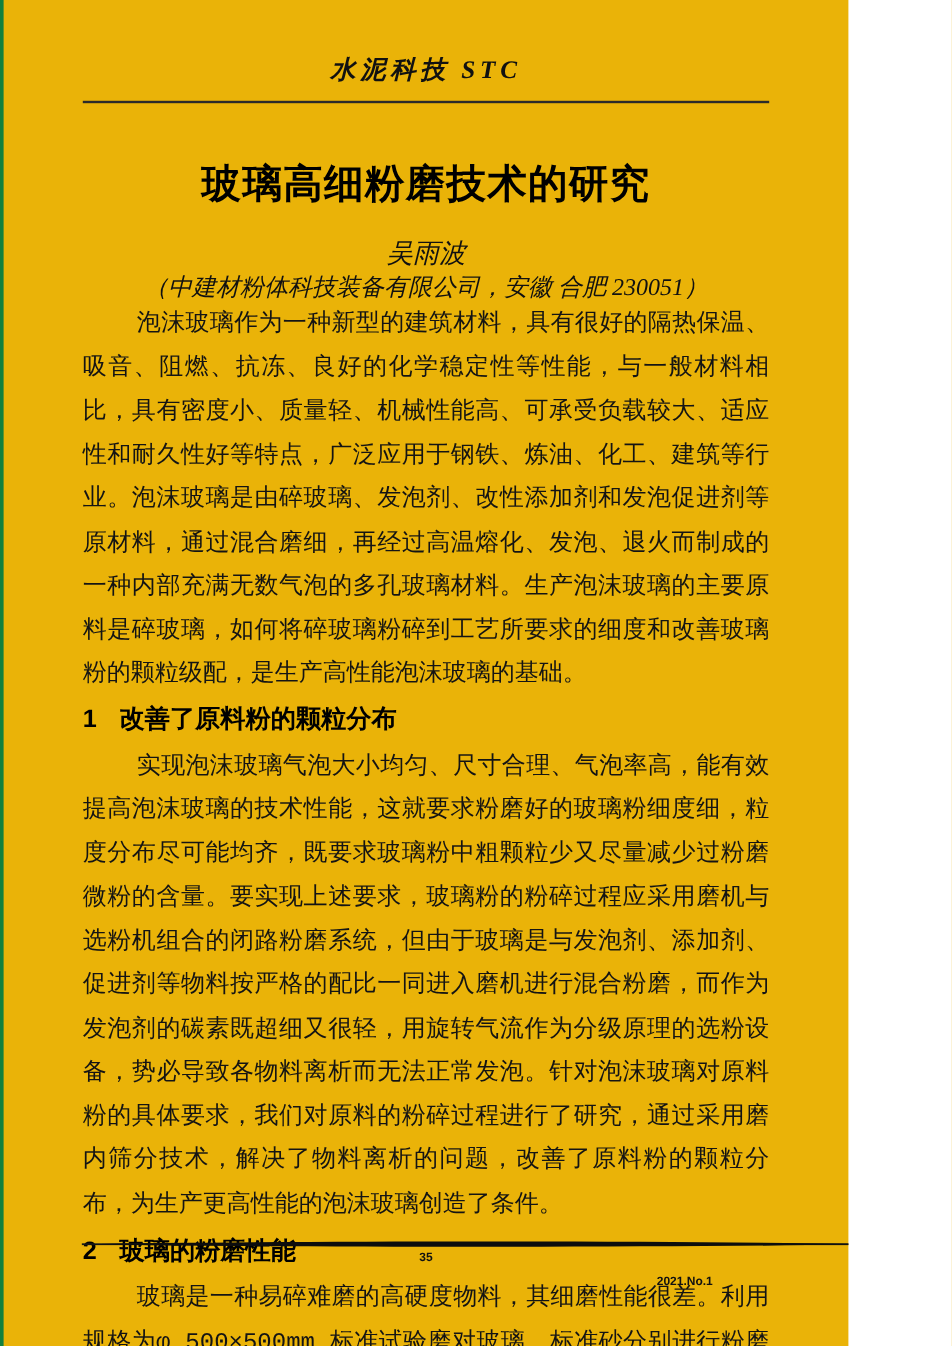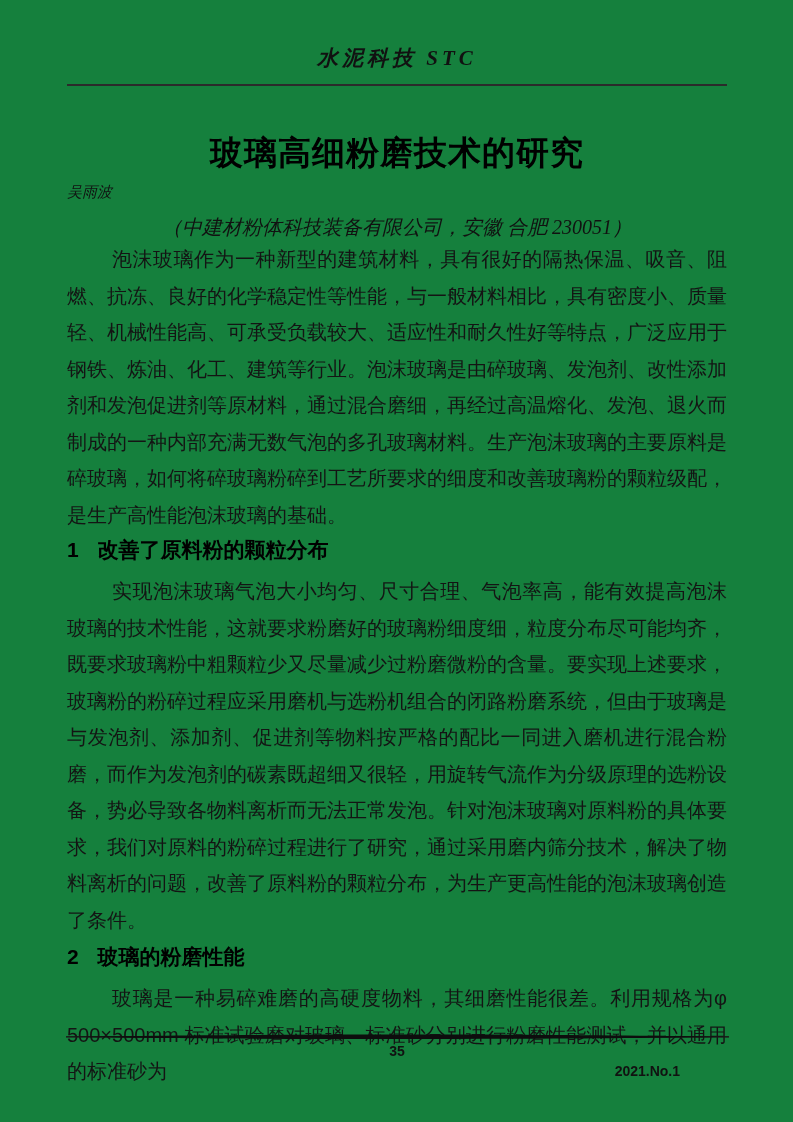--- a/index.html
+++ b/index.html
@@ -1,22 +1,22 @@
 <!DOCTYPE html>
 <html><head>
 <meta charset="utf-8">
 <style>
   html, body { margin: 0; padding: 0; background: #ffffff; }
   .page {
     position: relative;
-    width: 793px;
+    width: 707px;
     height: 1122px;
-    background: #15803d;
+    background: #eab308;
     box-sizing: border-box;
-    border-left: 1px solid #15803d;
+    border-left: 3px solid #15803d;
     overflow: hidden;
     color: #141414;
     font-family: "Liberation Serif", serif;
   }
   .content { padding: 0 66px; }
 
   .journal-title {
     margin-top: 44px;
     text-align: center;
     font-family: "Liberation Serif", serif;
@@ -35,28 +35,29 @@
   .article-title {
     margin: 45px 0 0 0;
     text-align: center;
     font-family: Liberation Mono, monospace;
     font-weight: bold;
     font-size: 33px;
     letter-spacing: 1px;
     color: #000;
   }
   .author {
-    margin-top: 7px;
+    margin-top: 20px;
+    text-align: center;
     font-family: "Liberation Serif", serif;
     font-style: italic;
-    font-size: 15px;
+    font-size: 22px;
     color: #111;
   }
   .affiliation {
-    margin-top: 12px;
+    margin-top: 0;
     text-align: center;
     font-family: "Liberation Serif", serif;
     font-style: italic;
     font-size: 20px;
     color: #111;
   }
 
   .section-heading {
     font-family: "Liberation Sans", sans-serif;
     font-weight: bold;
@@ -64,21 +65,21 @@
     color: #000;
     margin: 0 0 9px 0;
   }
   .section-heading .sec-num { margin-right: 0.9em; }
   .h2-a { margin-top: 15px; }
   .h2-b { margin-top: 3px; }
   .h2-c { margin-top: 5px; }
 
   .body-par {
     margin: 0;
-    font-family: Liberation Sans, sans-serif;
+    font-family: Liberation Mono, monospace;
     font-size: 20px;
     line-height: 36.5px;
     text-align: justify;
     text-indent: 45px;
     color: #141414;
   }
 
   .footer-rule {
     position: absolute;
     left: 65px;
@@ -87,21 +88,21 @@
     height: 8px;
   }
   .footer-rule svg { display: block; }
   .footer-row {
     position: absolute;
     left: 65px;
     right: 65px;
     top: 1043px;
     height: 18px;
     font-family: "Liberation Sans", sans-serif;
-    font-size: 14px;
+    font-size: 10px;
     color: #111;
     text-decoration: underline;
   }
   .page-number {
     position: absolute;
     left: 50%;
     transform: translateX(-50%);
     font-weight: 600;
   }
   .issue {

